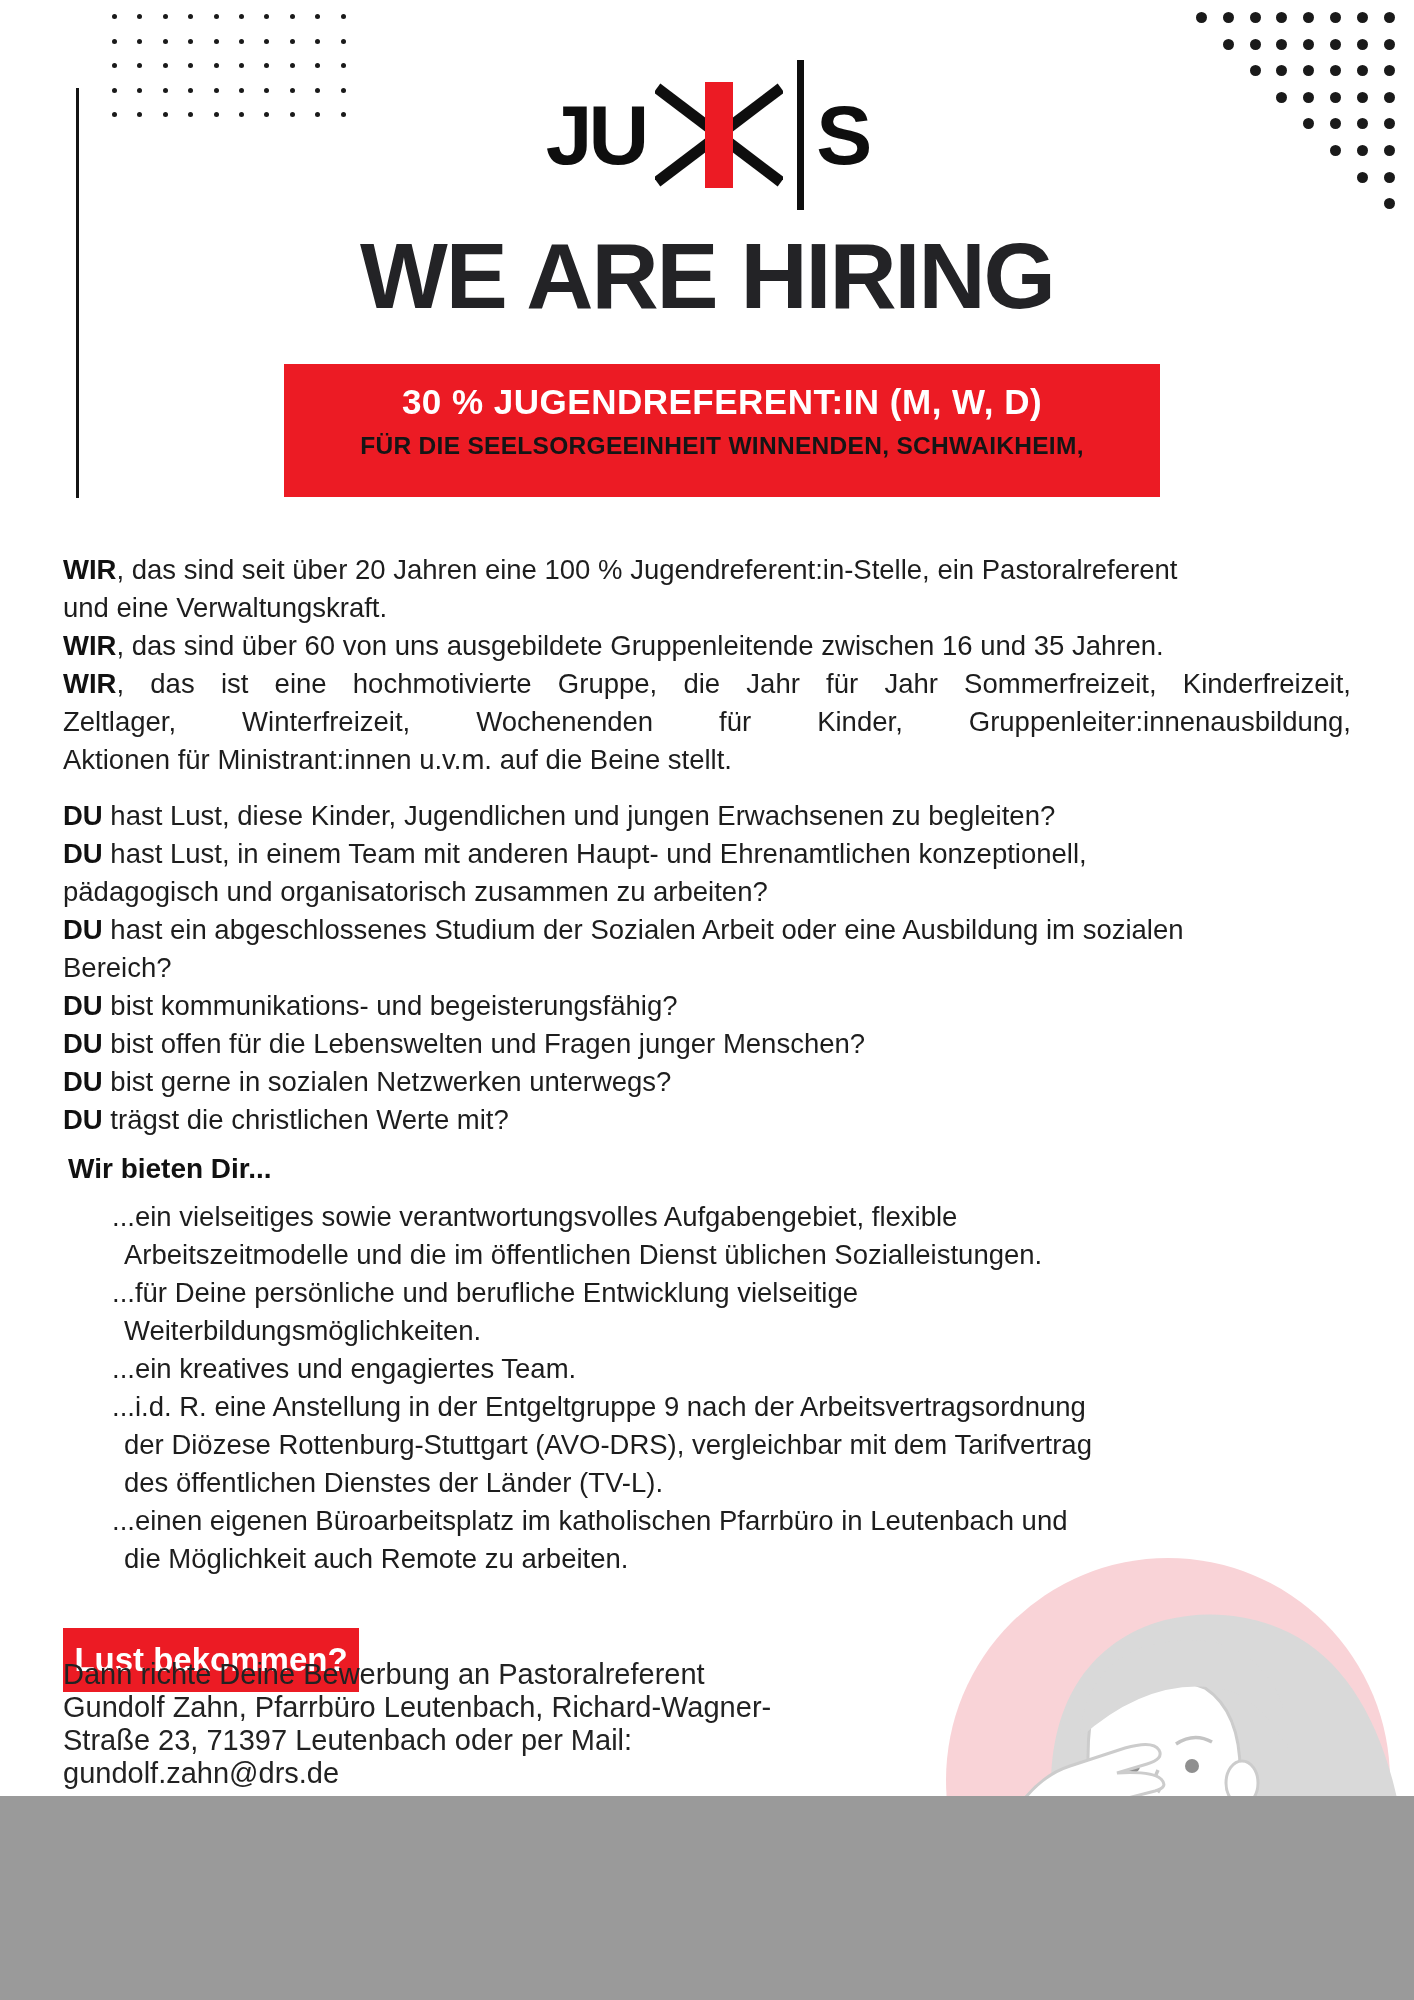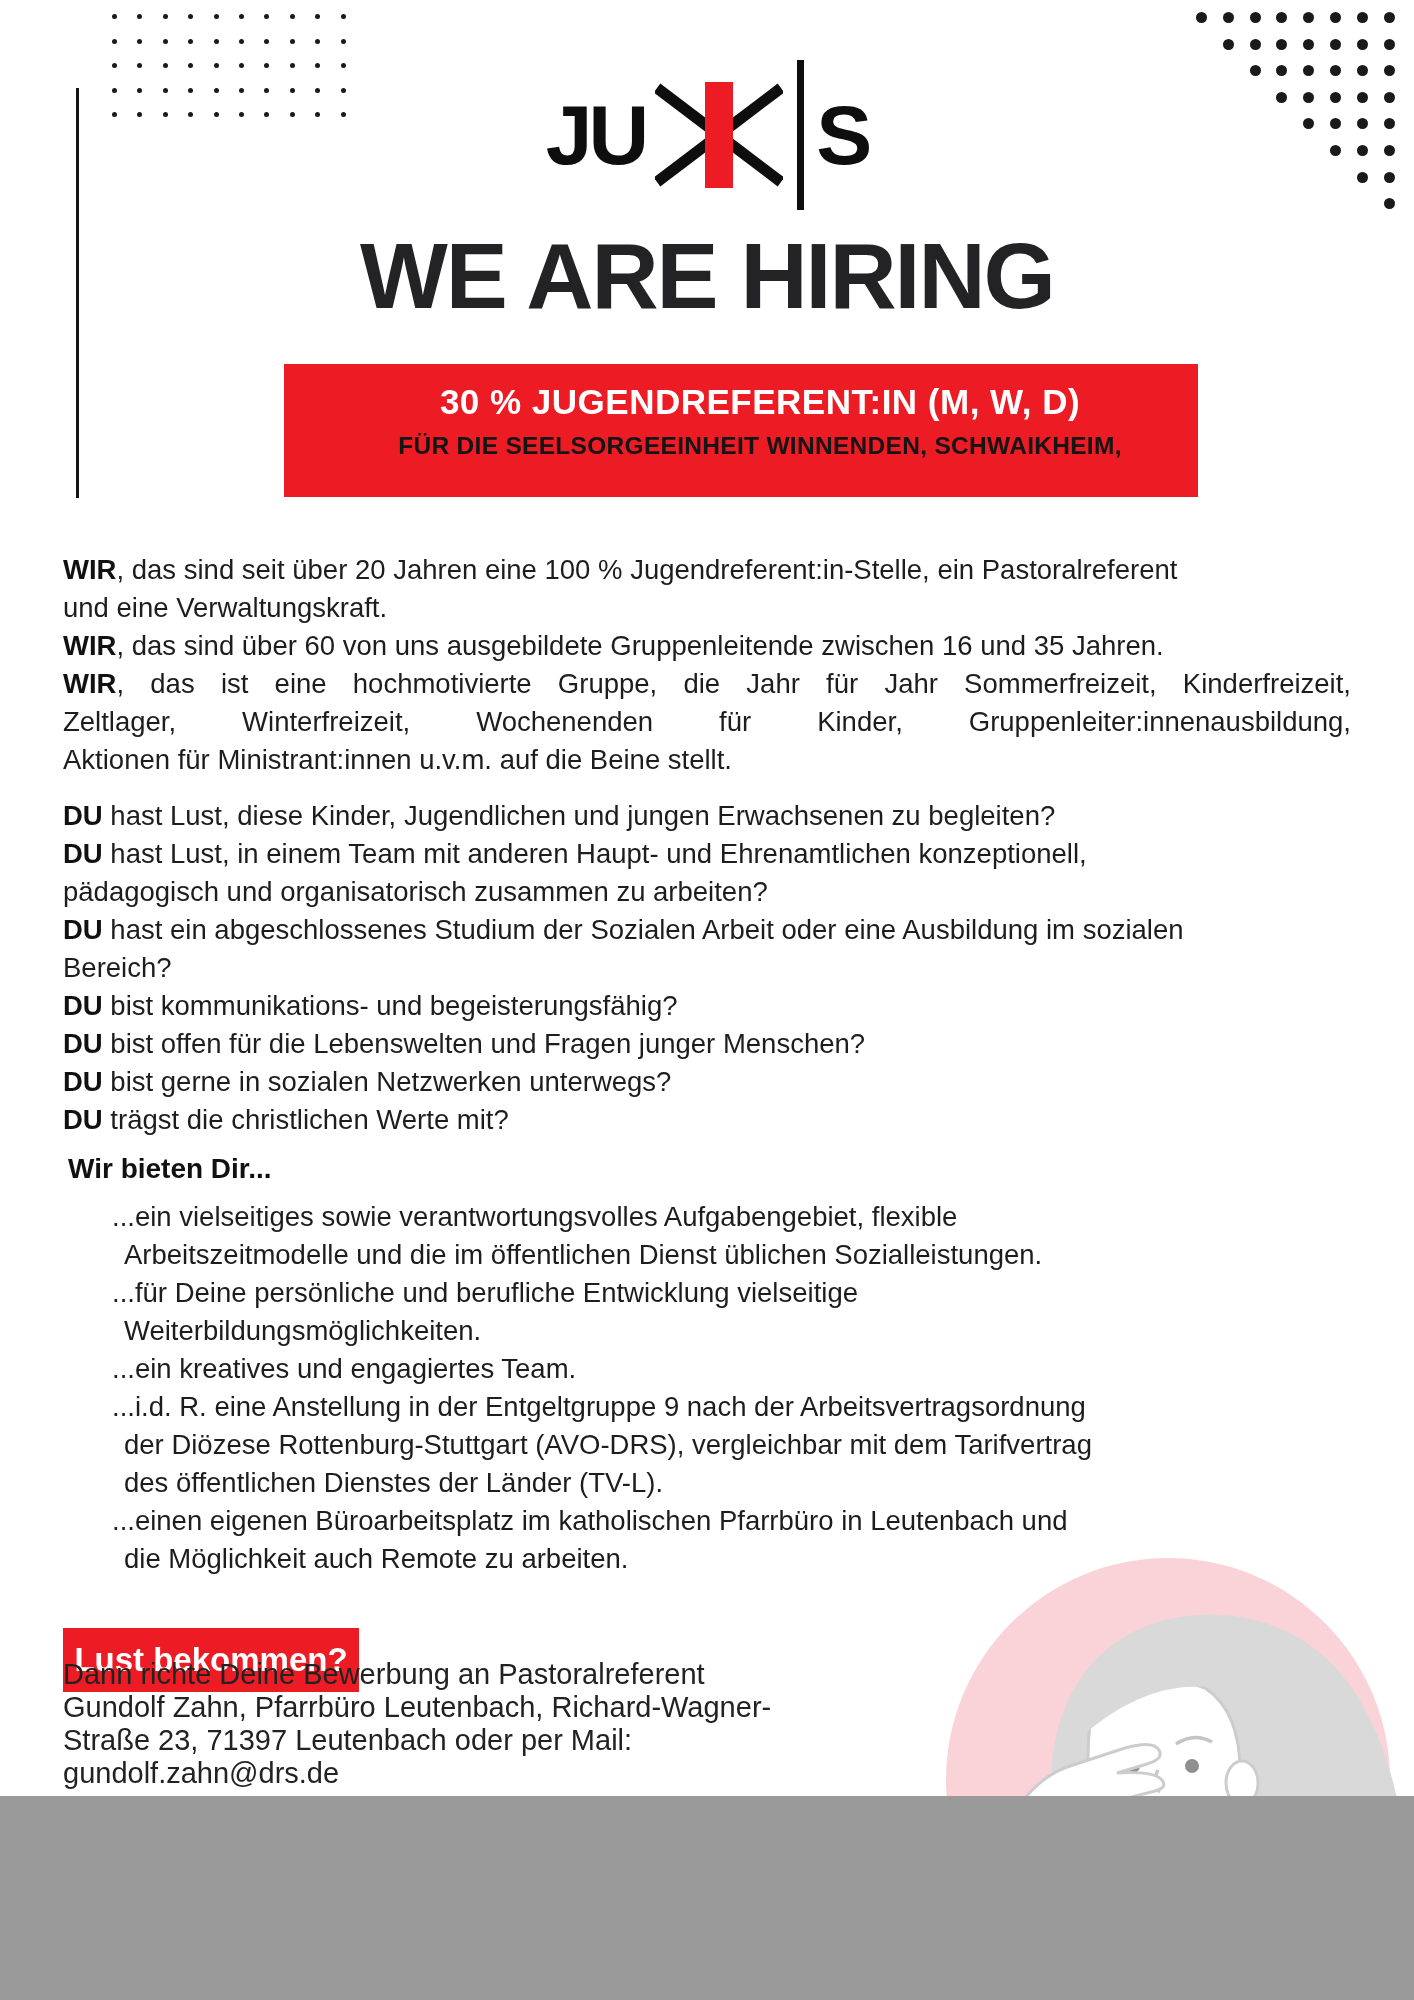--- a/index.html
+++ b/index.html
@@ -18,21 +18,21 @@
   #logo-kk{margin:0 4px 0 10px;}
   #logo-pipe{width:7px;height:150px;background:#0e0e0e;margin:0 12px 0 10px;}
   
   #headline{
     position:absolute;left:0;top:230px;width:1414px;text-align:center;
     font-size:93px;font-weight:bold;letter-spacing:-2px;color:#232326;line-height:1;
   }
   
   #banner{
     position:absolute;left:284px;top:364px;width:876px;height:133px;
-    background:#ec1b24;text-align:center;padding-left:38px;
+    background:#ec1b24;text-align:center;
   }
   #banner-title{margin-top:18px;font-size:35px;font-weight:bold;color:#ffffff;letter-spacing:0.5px;}
   #banner-sub{margin-top:9px;font-size:24.5px;font-weight:bold;color:#151515;line-height:29px;letter-spacing:0.3px;}
   
   .textblock{position:absolute;left:63px;width:1288px;}
   .bodyline{font-size:27.5px;line-height:38px;white-space:nowrap;color:#1d1d1d;}
   .bodyline b{font-weight:bold;color:#111111;}
   .bodyline.justify{white-space:normal;text-align:justify;text-align-last:justify;}
   #wir-block{top:551px;}
   #du-block{top:797px;}

